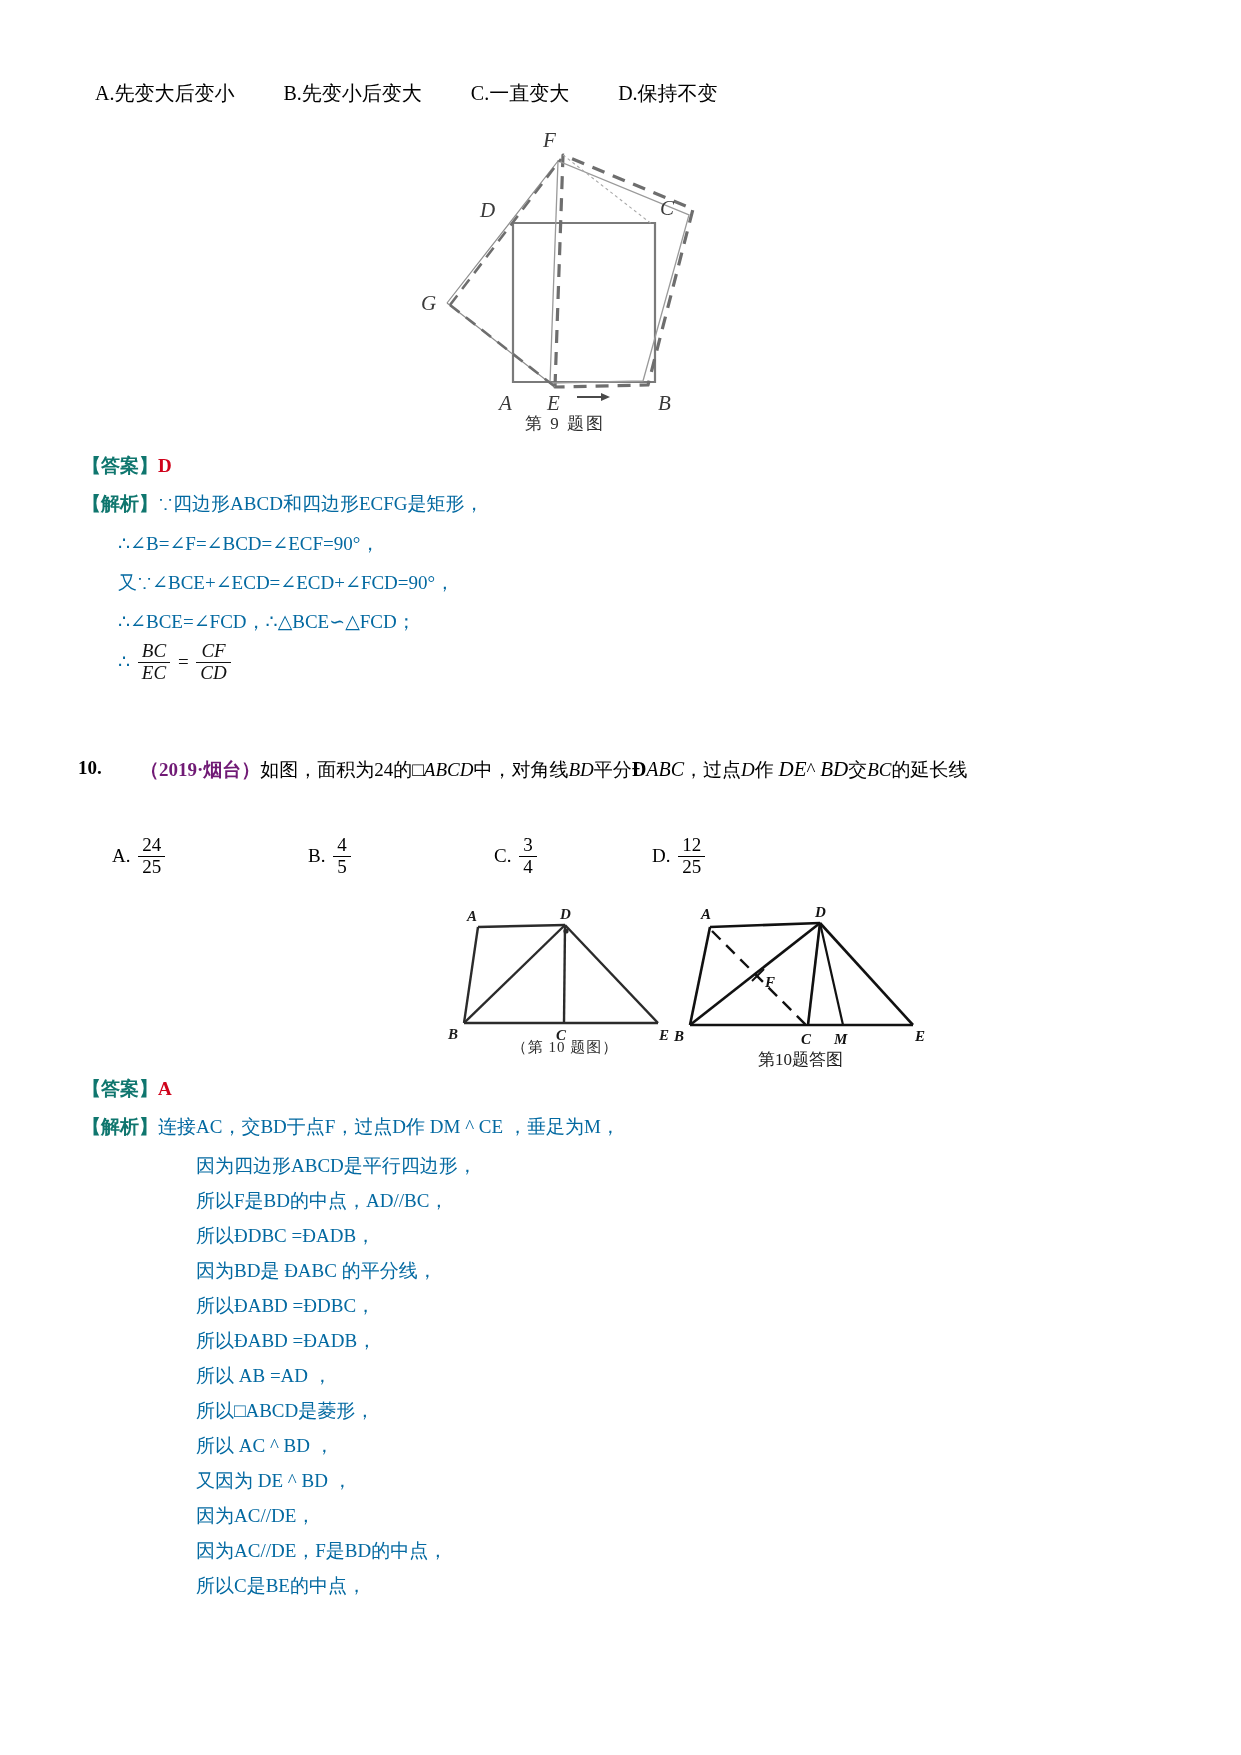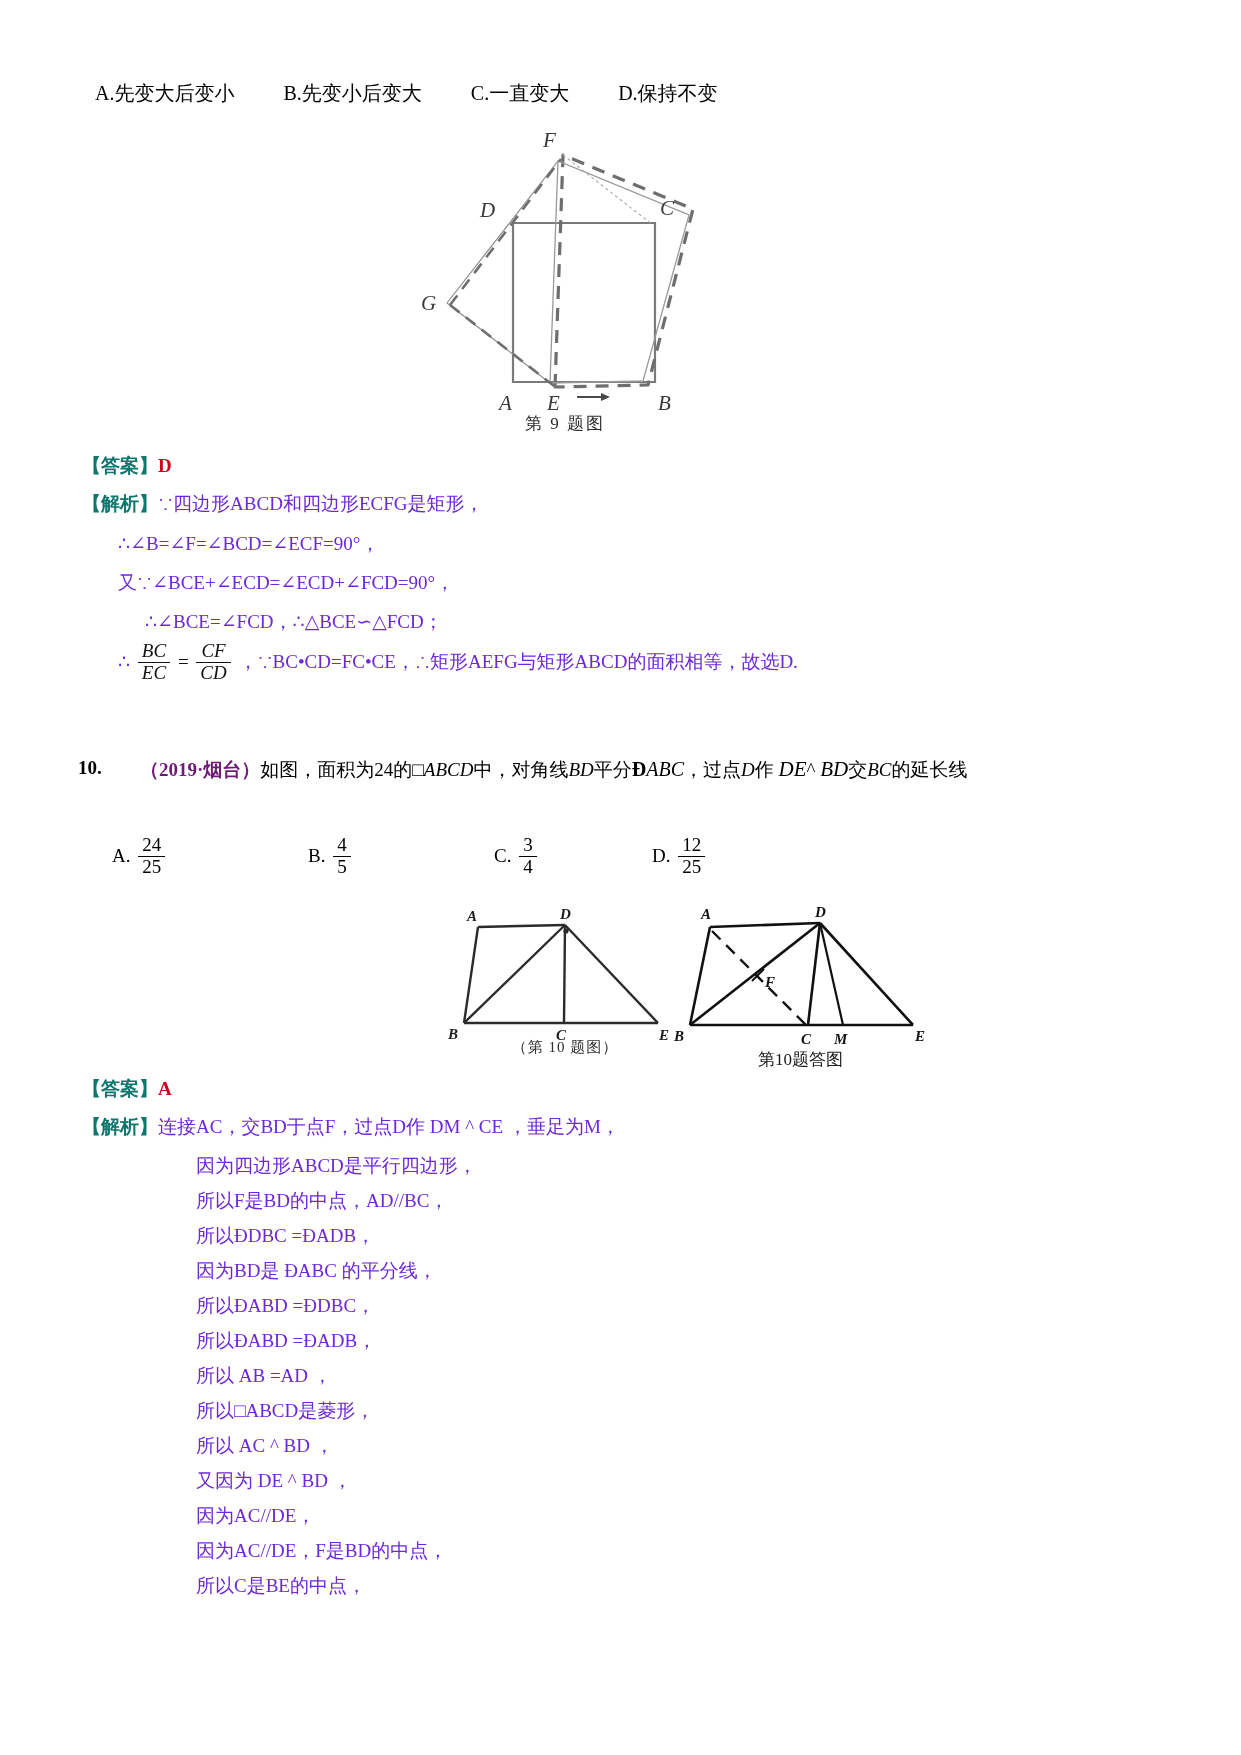--- a/index.html
+++ b/index.html
@@ -16,21 +16,21 @@
     overflow: hidden;
   }
   .page {
     position: absolute;
     left: 0; top: 0;
     width: 1241px;
     height: 1755px;
   }
 
   
-  .red { color: #6d28d9; }
+  .red { color: #0369a1; }
   .blk { color: #111111; }
   .purple { color: #701a75; }
   .bold { font-weight: bold; }
   .mi { font-style: italic; font-family: "Liberation Serif", serif; }
 
   
   #q9-choices {
     position: absolute;
     left: 95px;
     top: 80px;
@@ -188,34 +188,33 @@
 
   <div class="ans-line" style="left:82px; top:453px;">
     <span class="tag">【答案】</span><span class="ansletter">D</span>
   </div>
 
   <div class="ans-line" style="left:82px; top:491px;">
     <span class="tag">【解析】</span><span class="red">∵四边形ABCD和四边形ECFG是矩形，</span>
   </div>
   <div class="ans-line red" style="left:118px; top:531px;">∴∠B=∠F=∠BCD=∠ECF=90°，</div>
   <div class="ans-line red" style="left:118px; top:570px;">又∵∠BCE+∠ECD=∠ECD+∠FCD=90°，</div>
-  <div class="ans-line red" style="left:118px; top:609px;margin-left:27px;">∴∠BCE=∠FCD，∴△BCE∽△FCD；</div>
+  <div class="ans-line red" style="left:118px; top:609px;">∴∠BCE=∠FCD，∴△BCE∽△FCD；</div>
 
   <div class="ans-line" style="left:118px; top:642px;">
     <span class="red">∴</span>
     <span class="frac mi blk">
       <span class="num">BC</span>
       <span class="den">EC</span>
     </span>
     <span class="blk">=</span>
     <span class="frac mi blk">
       <span class="num">CF</span>
       <span class="den">CD</span>
     </span>
-    <span class="red">，∵BC•CD=FC•CE，∴矩形AEFG与矩形ABCD的面积相等，故选D.</span>
   </div>
 
   <div id="q10-num">10.</div>
 
   <div id="q10-l1">
     <span class="purple bold">（2019·烟台）</span><span>如图，面积为24的</span><span class="mathsym">□</span><span class="mi">ABCD</span><span>中，对角线</span><span class="mi">BD</span><span>平分</span><span class="angsym">Ð</span><span class="mi" style="font-size:20px;">ABC</span><span>，过点</span><span class="mi">D</span><span>作</span>
     <span class="mi" style="font-size:21px;">DE</span><span class="perp">^</span>
     <span class="mi" style="font-size:21px;">BD</span><span>交</span><span class="mi">BC</span><span>的延长线</span>
   </div>
 

